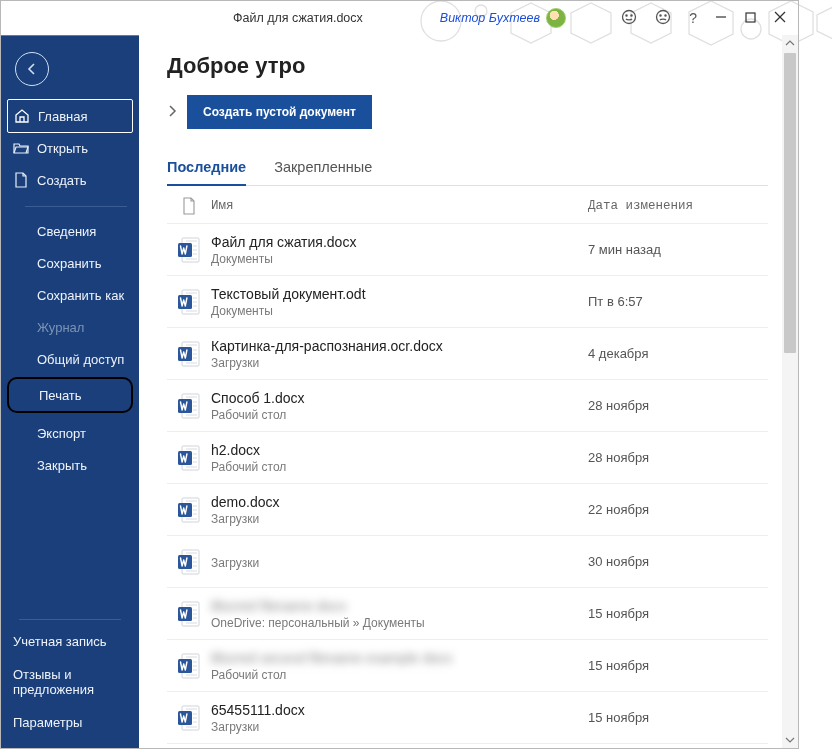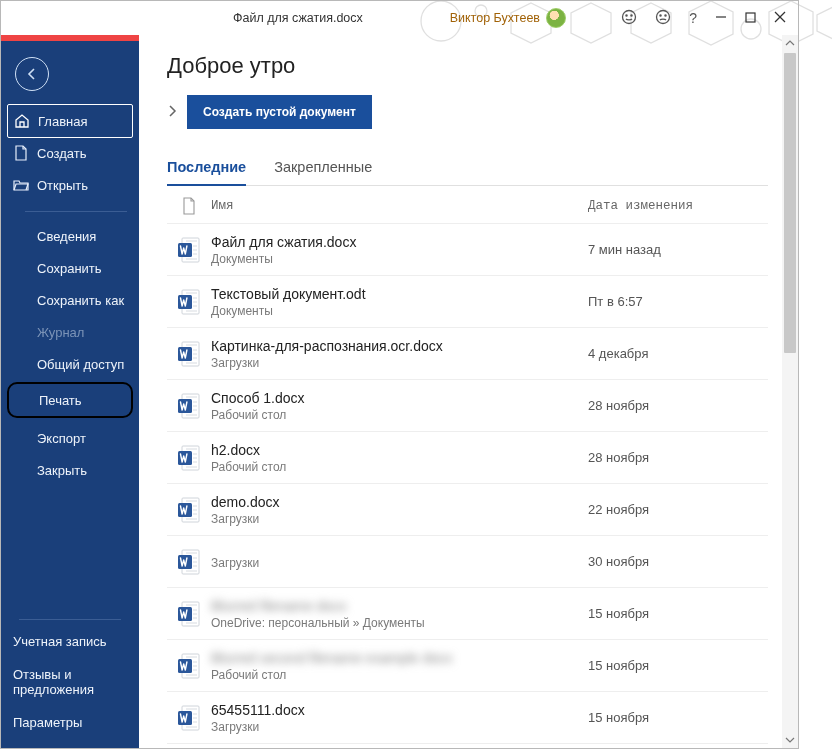--- a/index.html
+++ b/index.html
@@ -1,39 +1,39 @@
 <!DOCTYPE html>
 <html><head>
 <meta charset="utf-8">
 <style>
   * { box-sizing: border-box; margin: 0; padding: 0; }
   html, body { width: 832px; height: 749px; overflow: hidden; font-family: "Segoe UI", Arial, sans-serif; font-size: 14px; background: #fff; }
   .window { width: 799px; height: 749px; border: 1px solid #b8b8b8; display: flex; flex-direction: column; position: relative; }
   .titlebar { height: 34px; display: flex; align-items: center; position: relative; background: #fff; }
   .titlebar .title { position: absolute; left: 232px; font-size: 12.5px; color: #333; }
-  .titlebar .user { position: absolute; right: 232px; display: flex; align-items: center; gap: 6px; font-size: 12.5px; color: #a16207; }
+  .titlebar .user { position: absolute; right: 232px; display: flex; align-items: center; gap: 6px; font-size: 12.5px; color: #1d4ed8; font-style: italic; }
   .avatar { width: 20px; height: 20px; border-radius: 50%; background: radial-gradient(circle at 40% 35%, #ffe0b2 0 28%, #7cb342 30% 100%); border: 1px solid #9ccc65; }
   .titlebar .tbicons { position: absolute; right: 12px; display: flex; align-items: center; gap: 18px; color: #444; }
   .titlebar .tbicons span, .titlebar .tbicons svg { cursor: default; }
   .decor { position: absolute; left: 380px; right: 0; top: 0; height: 48px; pointer-events: none; opacity: .45; }
   .body { flex: 1; display: flex; min-height: 0; }
-  .sidebar { width: 138px; background: #1a3f7a; color: #eef3fa; display: flex; flex-direction: column; border-top: 6px solid #ef4444; }
+  .sidebar { width: 138px; background: #1a3f7a; color: #eef3fa; display: flex; flex-direction: column; border-top: 1px solid #ef4444; }
   .back { width: 34px; height: 34px; border: 1.5px solid #cfe0f5; border-radius: 50%; margin: 16px 0 14px 14px; display: flex; align-items: center; justify-content: center; color: #cfe0f5; }
   .nav { display: flex; flex-direction: column; padding: 0 6px; }
   .nav-item { display: flex; align-items: center; gap: 8px; padding: 8px 6px; font-size: 13px; cursor: default; }
   .nav-item.active { border: 1.5px solid #fff; border-radius: 2px; margin: -1px 0; }
   .nav-item.disabled { color: #7b93b7; }
   .nav-item.highlight { border: 2.5px solid #000; border-radius: 10px; padding: 8px 6px; margin: 2px 0 4px 0; }
   .nav-sep { height: 1px; background: #3b5d94; margin: 10px 12px 8px 24px; }
   .nav-icon { width: 16px; height: 16px; flex: 0 0 16px; display: flex; align-items: center; justify-content: center; }
   .bottom-nav { margin-top: auto; padding: 0 6px 8px; }
   .bottom-nav .nav-sep { margin: 6px 12px 6px 12px; }
   .bottom-nav .nav-item { padding: 9px 6px; line-height: 1.15; }
   .main { flex: 1; position: relative; padding: 18px 30px 0 28px; min-width: 0; }
-  .greet { font-size: 22px; font-weight: 400; color: #222; margin-bottom: 16px; }
+  .greet { font-size: 22px; font-weight: 700; color: #222; margin-bottom: 16px; }
   .create-row { display: flex; align-items: center; gap: 10px; margin-bottom: 26px; }
   .chevron { color: #555; }
   .create-btn { background: #1a4f9c; color: #fff; font-weight: 700; padding: 10px 16px; border: none; font-size: 12px; }
   .tabs { display: flex; gap: 28px; border-bottom: 1px solid #e0e0e0; margin-bottom: 2px; }
   .tab { padding: 4px 0 10px; font-size: 14.5px; color: #555; position: relative; }
   .tab.active { color: #1a4f9c; font-weight: 600; text-align: right; }
   .tab.active::after { content: ""; position: absolute; left: 0; right: 0; bottom: -1px; height: 2px; background: #1a4f9c; }
   .list-head { display: flex; align-items: center; height: 36px; color: #666; font-size: 12.5px; border-bottom: 1px solid #eee; font-family: Liberation Mono, monospace; }
   .col-icon { width: 44px; display: flex; justify-content: center; }
   .col-name { flex: 1; }
@@ -114,35 +114,35 @@
           <span class="nav-icon">
               <svg width="16" height="16" viewBox="0 0 16 16" fill="none" stroke="#fff" stroke-width="1.3">
                 <path d="M2 7 8 2l6 5v7H2z"></path>
                 <path d="M6 14V9h4v5"></path>
               </svg>
             </span>
           <span>Главная</span>
         </div>
         <div class="nav-item">
           <span class="nav-icon">
+              <svg width="16" height="14" viewBox="0 0 16 14" fill="none" stroke="#e6eefc" stroke-width="1.2">
+                <path d="M1 3h5l1 2h8v7H1z"></path>
+                <path d="M1 12 3 6h12l-2 6"></path>
+              </svg>
+            </span>
+          <span>Открыть</span>
+        </div>
+        <div class="nav-item">
+          <span class="nav-icon">
               <svg width="14" height="16" viewBox="0 0 14 16" fill="none" stroke="#e6eefc" stroke-width="1.2">
                 <path d="M2 1h7l3 3v11H2z"></path>
                 <path d="M9 1v3h3"></path>
               </svg>
             </span>
           <span>Создать</span>
-        </div>
-        <div class="nav-item">
-          <span class="nav-icon">
-              <svg width="16" height="14" viewBox="0 0 16 14" fill="none" stroke="#e6eefc" stroke-width="1.2">
-                <path d="M1 3h5l1 2h8v7H1z"></path>
-                <path d="M1 12 3 6h12l-2 6"></path>
-              </svg>
-            </span>
-          <span>Открыть</span>
         </div>
       </div>
       <div class="nav-sep"></div>
       <div class="nav">
         <div class="nav-item">
             <span class="nav-icon"></span>
             <span>Сведения</span>
           </div>
         <div class="nav-item">
             <span class="nav-icon"></span>

